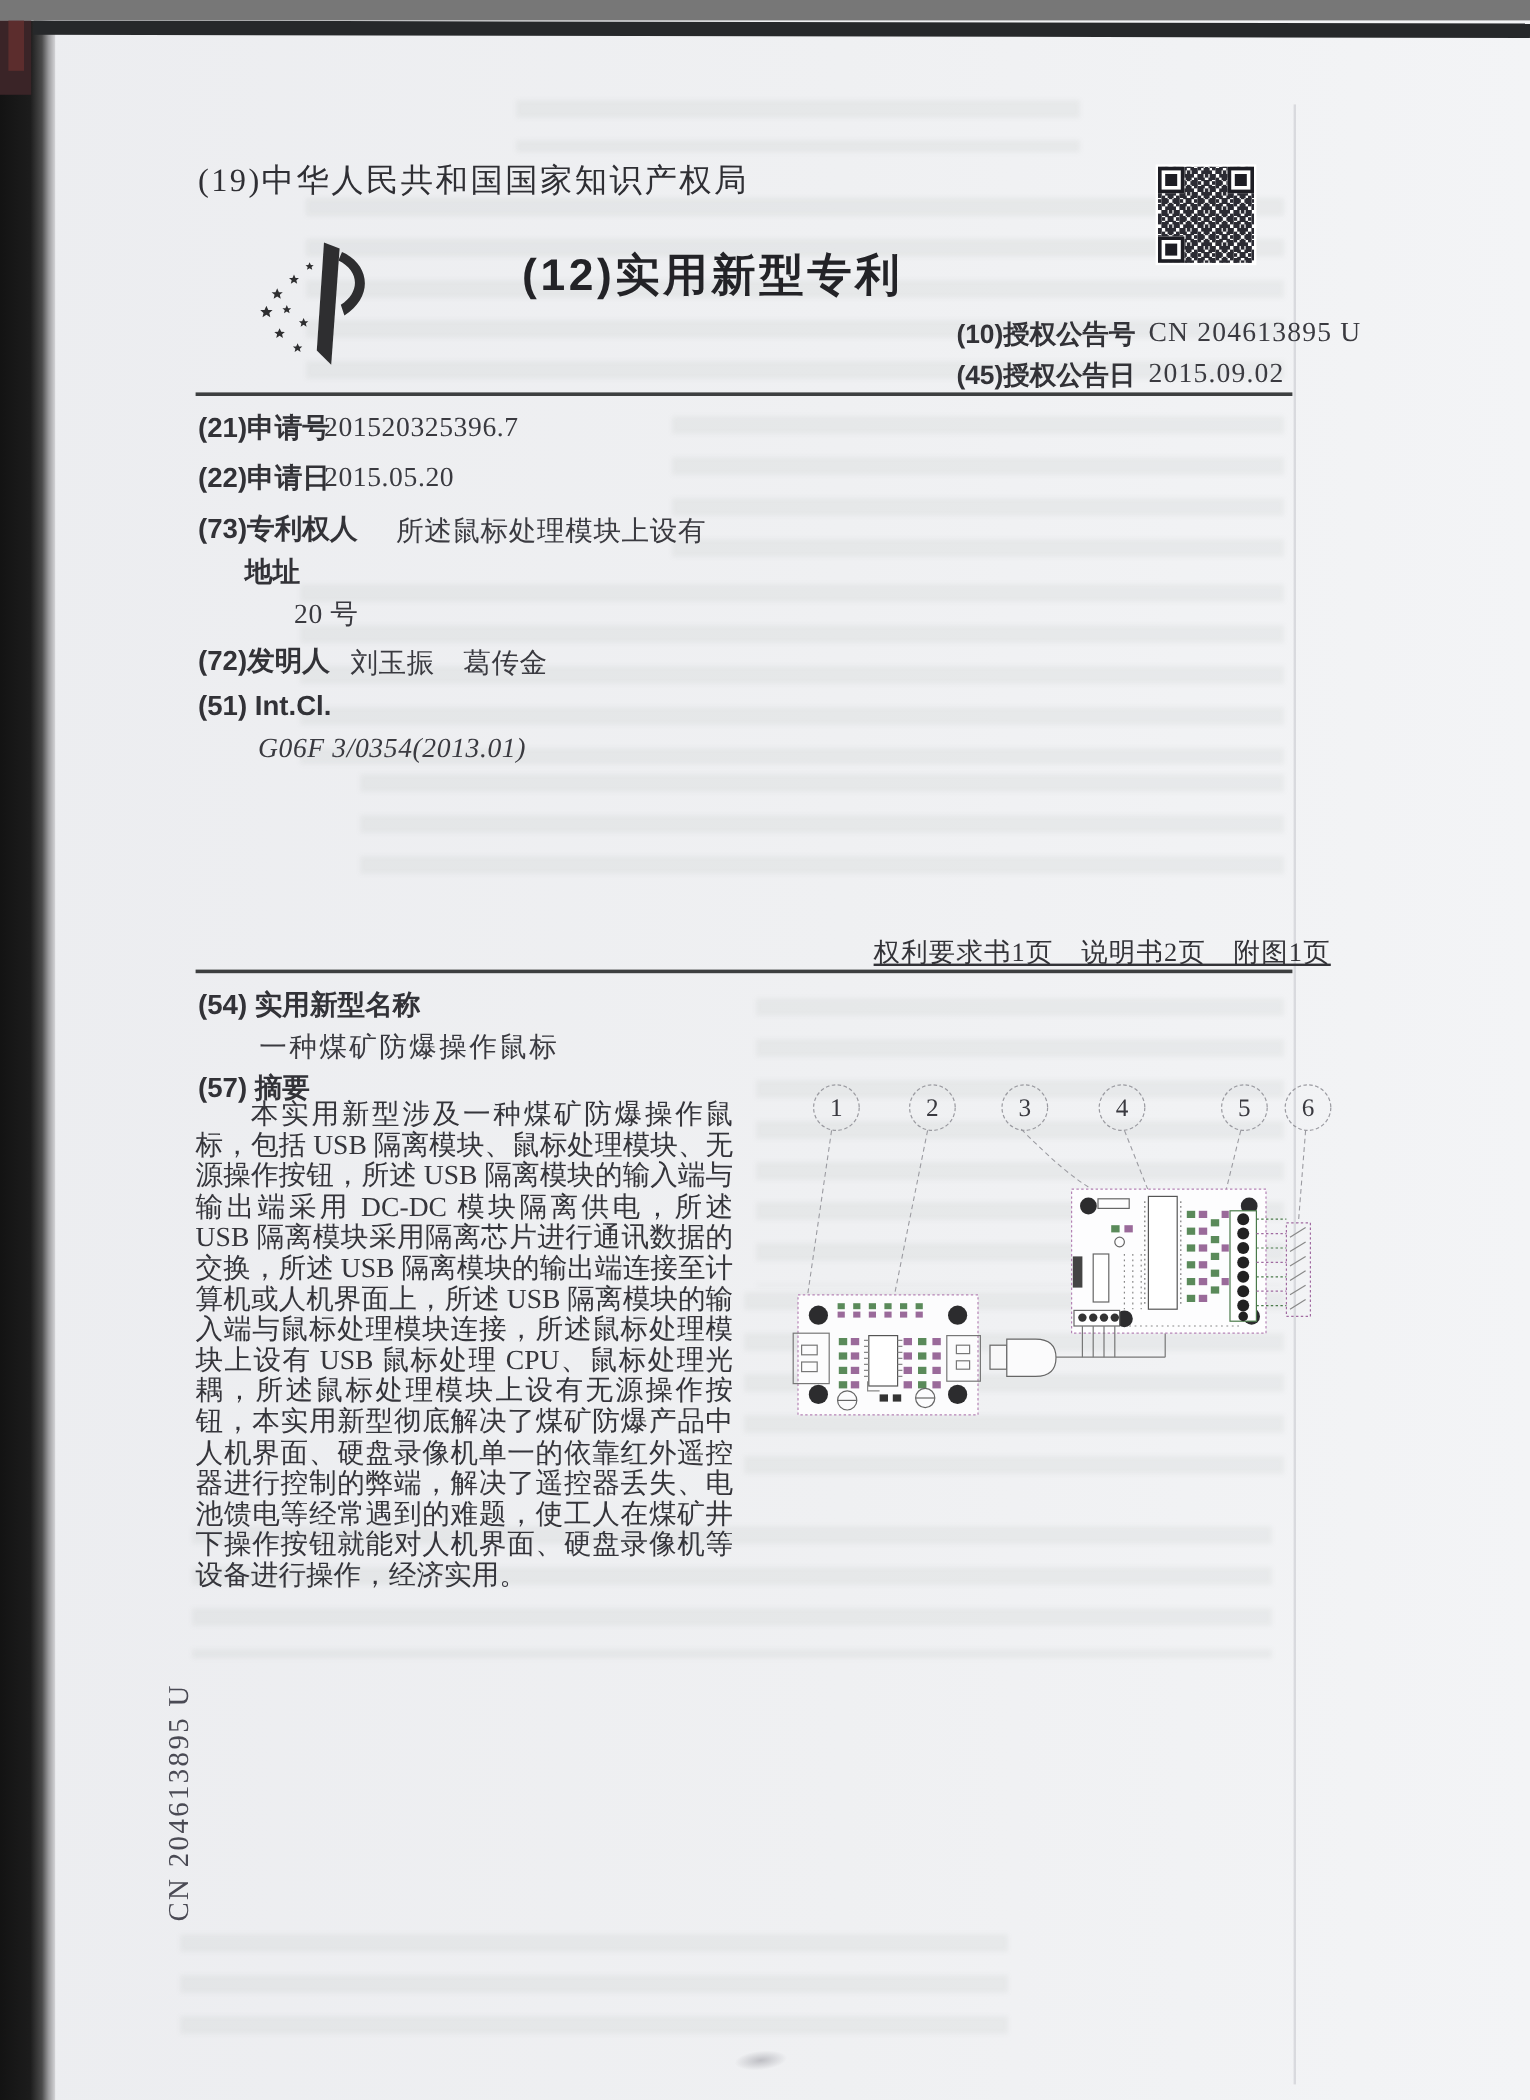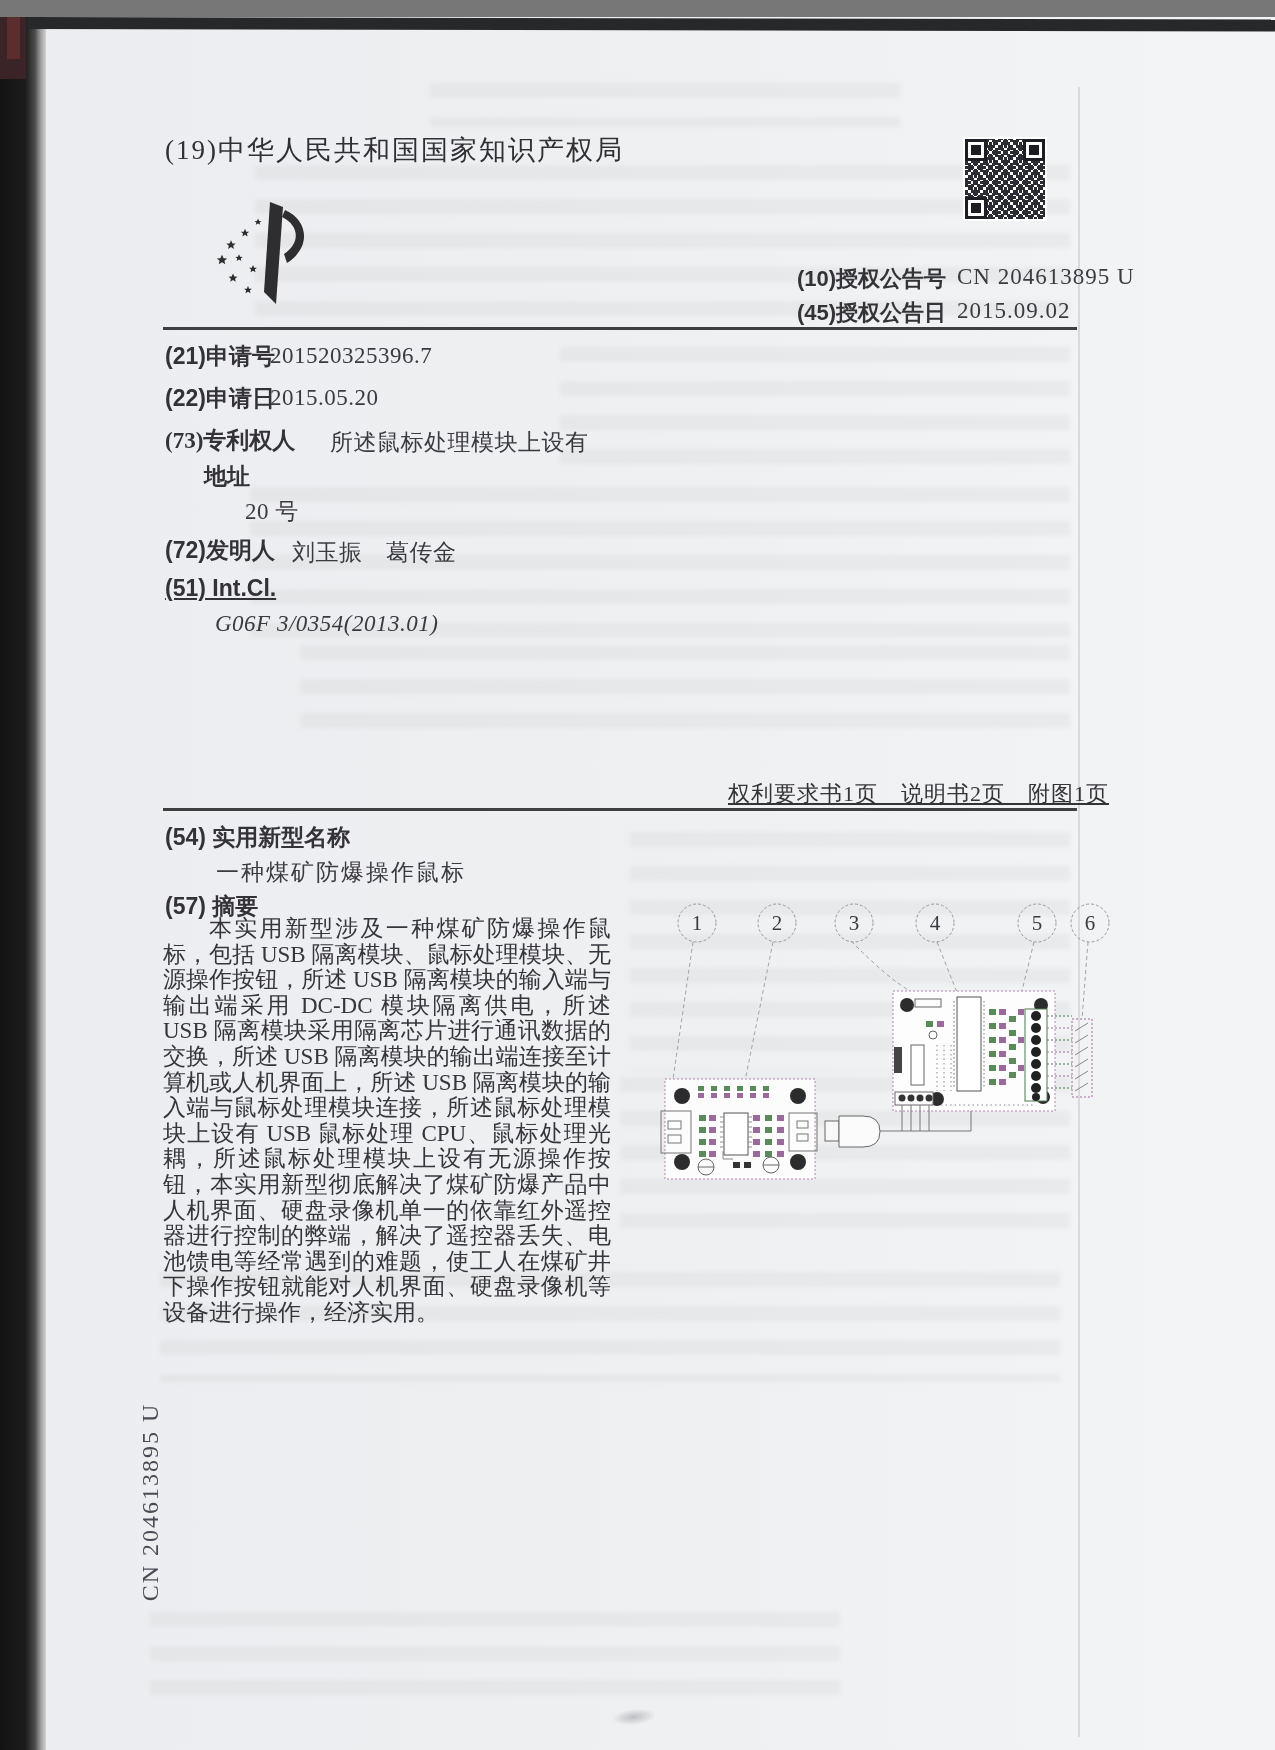--- a/index.html
+++ b/index.html
@@ -80,20 +80,21 @@
     <use href="#st" transform="translate(45,22) scale(.7)"></use>
     <use href="#st" transform="translate(32,33) scale(.85)"></use>
     <use href="#st" transform="translate(18,45) scale(.95)"></use>
     <use href="#st" transform="translate(9,60) scale(1.05)"></use>
     <use href="#st" transform="translate(26,58) scale(.75)"></use>
     <use href="#st" transform="translate(40,69) scale(.8)"></use>
     <use href="#st" transform="translate(20,78) scale(.9)"></use>
     <use href="#st" transform="translate(35,90) scale(.8)"></use>
   </svg>
 
+  <div class="abs doctype" style="left:435px;top:188px;">(12)实用新型专利</div>
 
   <div class="qr">
     <div class="dots"></div>
     <span class="finder fTL">
         <i></i>
       </span>
     <span class="finder fTR">
         <i></i>
       </span>
     <span class="finder fBL">
@@ -107,30 +108,30 @@
   <span class="abs val pubv" style="left:957px;top:281px;">2015.09.02</span>
 
   <div class="hr" style="top:310px;"></div>
 
   <span class="abs lbl f23" style="left:165px;top:324px;">(21)申请号</span>
   <span class="abs val f23" style="left:270px;top:326px;">201520325396.7</span>
 
   <span class="abs lbl f23" style="left:165px;top:366px;">(22)申请日</span>
   <span class="abs val f23" style="left:270px;top:368px;text-align:center;">2015.05.20</span>
 
-  <span class="abs lbl f23" style="left:165px;top:408px;font-family:Liberation Serif, serif;">(73)专利权人</span>
+  <span class="abs lbl f23" style="left:165px;top:408px;">(73)专利权人</span>
   <span class="abs val f23" style="left:330px;top:410px;">所述鼠标处理模块上设有</span>
 
   <span class="abs lbl f23" style="left:204px;top:444px;">地址</span>
   <span class="abs val f23" style="left:245px;top:479px;">20 号</span>
 
   <span class="abs lbl f23" style="left:165px;top:518px;">(72)发明人</span>
   <span class="abs val f23" style="left:292px;top:520px;">刘玉振　葛传金</span>
 
-  <span class="abs lbl f23" style="left:165px;top:558px;text-decoration:underline;">(51) Int.Cl.</span>
+  <span class="abs lbl f23" style="left:165px;top:558px;">(51) Int.Cl.</span>
   <span class="abs val f23 italic" style="left:215px;top:594px;">G06F 3/0354(2013.01)</span>
 
   <div class="abs pages-line" style="left:728px;top:762px;text-decoration:underline;">权利要求书1页　说明书2页　附图1页</div>
 
   <div class="hr" style="top:791px;"></div>
 
   <span class="abs lbl f23" style="left:165px;top:805px;">(54) 实用新型名称</span>
   <span class="abs val f23" style="left:216px;top:840px;letter-spacing:2px;">一种煤矿防爆操作鼠标</span>
   <span class="abs lbl f23" style="left:165px;top:874px;">(57) 摘要</span>
 

